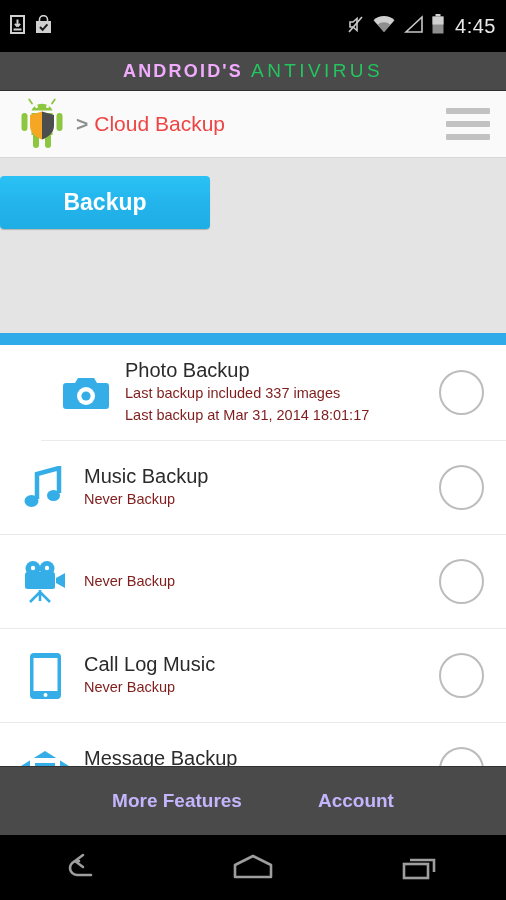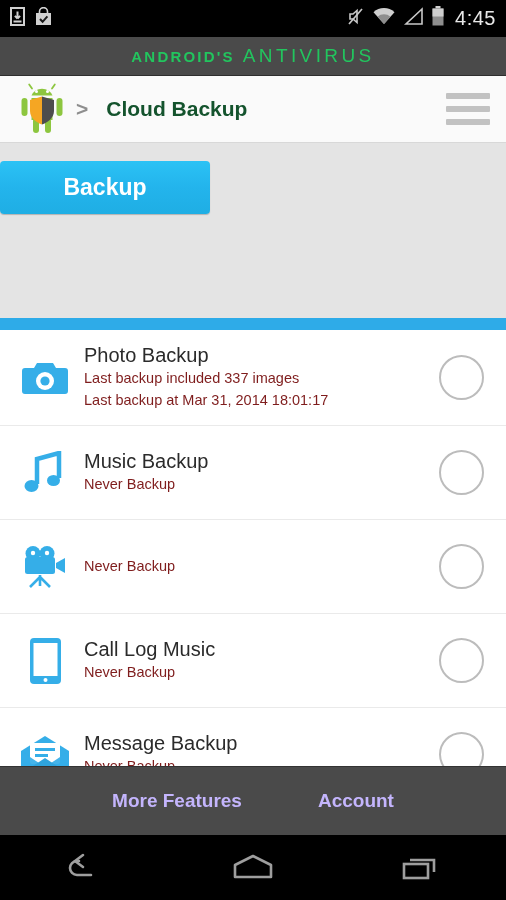--- a/index.html
+++ b/index.html
@@ -6,44 +6,44 @@
   html, body {
     width: 506px; height: 900px;
     background: #000;
     font-family: "Liberation Sans", sans-serif;
     overflow: hidden;
   }
   .screen { position: relative; width: 506px; height: 900px; background: #fff; }
 
   
   .statusbar {
-    height: 37px; background: #000; color: #d2d2d2;
+    height: 52px; background: #000; color: #d2d2d2;
     display: flex; align-items: center; padding: 12px 10px;
   }
   .sb-left { display: flex; align-items: center; gap: 9px; }
   .sb-right { margin-left: auto; display: flex; align-items: center; gap: 7px; }
   .sb-time { font-size: 20px; color: #e8e8e8; letter-spacing: .5px; padding-left: 3px; }
 
   
   .brandbar {
     height: 39px; background: #4a4a4a;
     display: flex; align-items: center; justify-content: center;
     border-bottom: 1px solid #2e2e2e;
   }
-  .brand-a { color: #22c55e; font-size: 15px; font-weight: bold; letter-spacing: 2.2px; }
+  .brand-a { color: #f0abfc; font-size: 18px; font-weight: bold; letter-spacing: 2.2px; }
   .brand-b { color: #22c55e; font-size: 19px; letter-spacing: 3.4px; padding-left: 8px; }
 
   
   .appheader {
     height: 67px; background: #fafafa; border-bottom: 1px solid #d8d8d8;
     display: flex; align-items: center; padding: 0 16px;
   }
   .logo { width: 52px; height: 52px; flex: 0 0 52px; }
   .crumb-sep { color: #8e8e8e; font-size: 21px; font-weight: bold; padding: 0 6px 0 8px; }
-  .crumb-title { color: #14532d; font-size: 21px; font-weight: bold; margin-left: 12px; }
+  .crumb-title { color: #ef4444; font-size: 21px; font-weight: normal; }
   .hamburger { margin-left: auto; width: 44px; display: flex; flex-direction: column; gap: 7px; }
   .hamburger span { display: block; height: 6px; background: #c2c2c2; border-radius: 1px; }
 
   
   .panel {
     height: 175px; background: #e4e4e4;
     display: flex; padding-top: 18px;
   }
   .backup-btn {
     width: 210px; height: 53px; border: none; cursor: pointer;
@@ -54,21 +54,21 @@
   }
   .bluebar { height: 12px; background: #2eabe8; }
 
   
   .list { background: #fff; height: 443px; overflow: hidden; }
   .row {
     display: flex; align-items: center; height: 94px;
     padding: 0 22px 0 14px; border-bottom: 1px solid #eaeaea;
     background: #fff; cursor: pointer;
   }
-  .row.tall { height: 96px; }
+  .row.tall { height: 96px; margin-left: 41px; }
   .row-icon { width: 62px; flex: 0 0 62px; display: flex; justify-content: center; }
   .row-text { flex: 1 1 auto; padding-left: 8px; }
   .row-title { font-size: 20px; color: #2b2b2b; line-height: 1.25; }
   .row-sub { font-size: 14.5px; color: #7f1d1d; line-height: 1.5; }
   .toggle {
     width: 45px; height: 45px; flex: 0 0 45px; border-radius: 50%;
     border: 2px solid #bcbcbc; background: #fff; cursor: pointer;
   }
 
   

